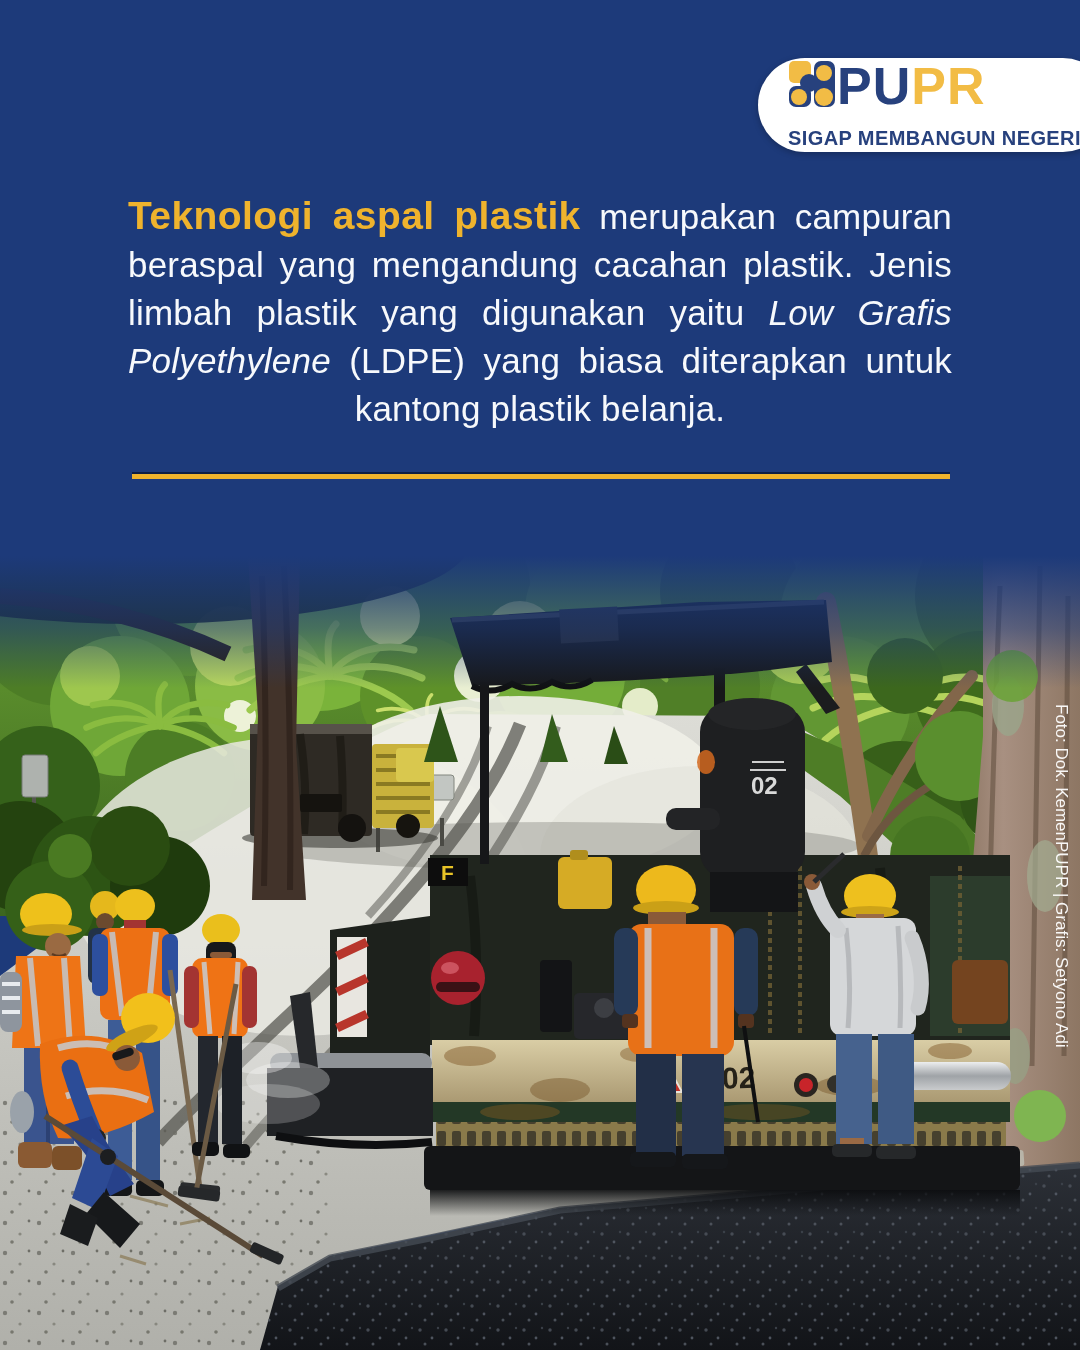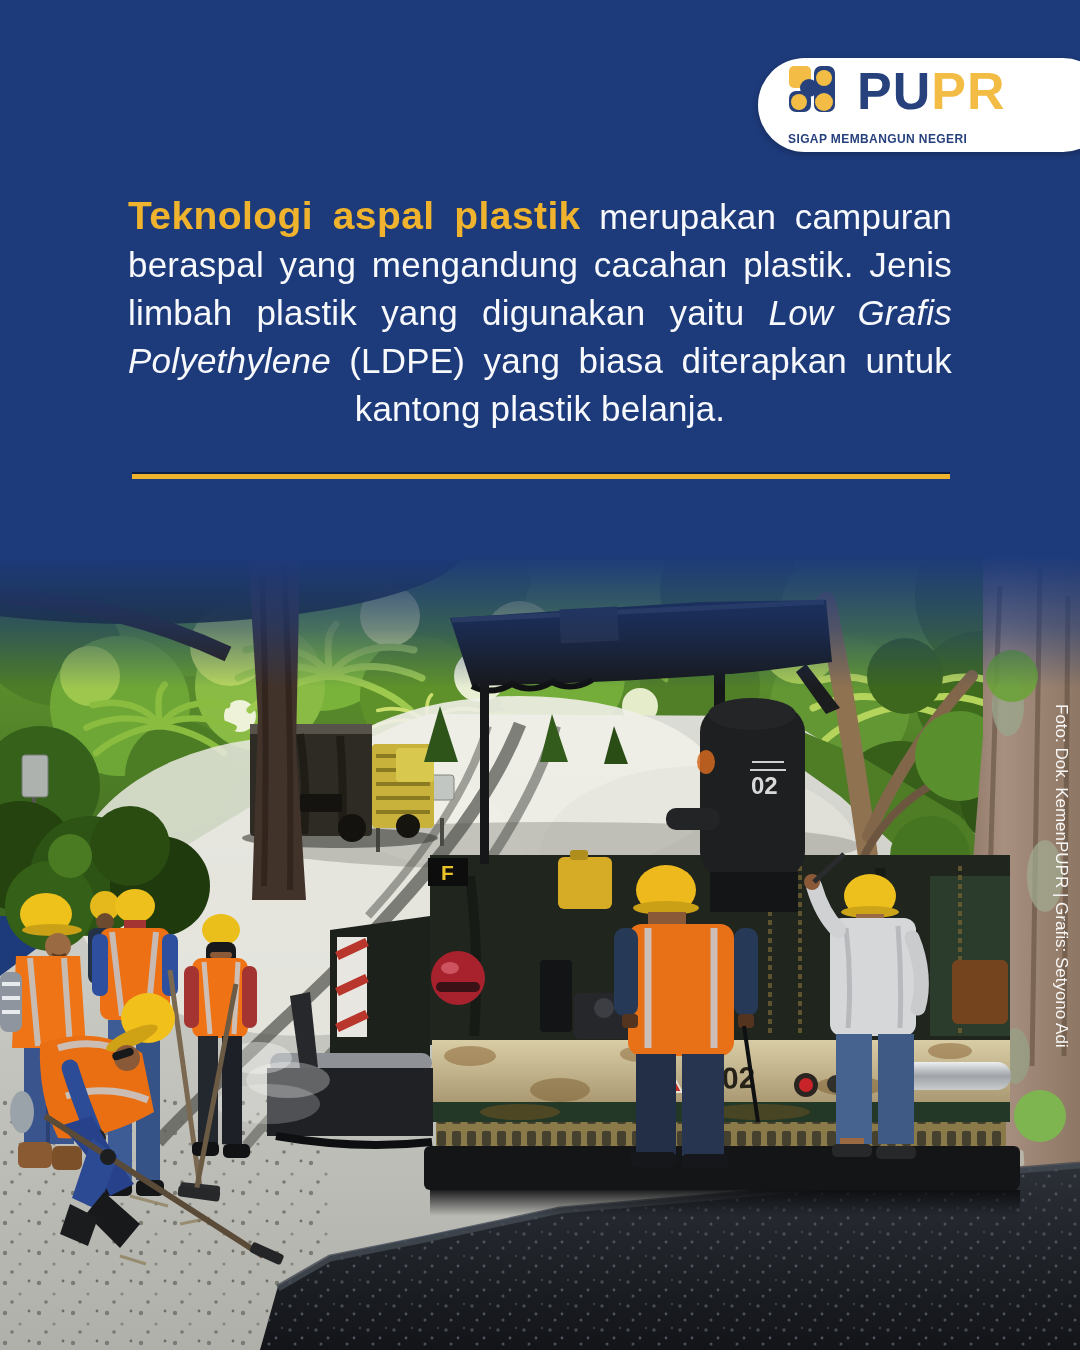--- a/index.html
+++ b/index.html
@@ -12,26 +12,26 @@
     font-family:"Liberation Sans",sans-serif;
   }
   
   .logo-pill{
     position:absolute;top:58px;right:-30px;width:352px;height:94px;
     background:#ffffff;border-radius:47px;
     display:flex;align-items:center;box-sizing:border-box;padding-left:30px;
     box-shadow:0 2px 6px rgba(0,0,0,.25);
   }
   .logo-inner{display:flex;flex-direction:column;}
-  .logo-row{display:flex;align-items:flex-end;gap:21px;}
+  .logo-row{display:flex;align-items:flex-end;gap:1px;}
   .logo-word{font-size:52px;font-weight:bold;letter-spacing:1px;line-height:1;}
   .logo-word .pu{color:#27417d;}
   .logo-word .pr{color:#f2bc45;}
   .logo-tagline{
-    font-size:12px;font-weight:bold;color:#27417d;letter-spacing:.4px;margin-top:15px;
+    font-size:20px;font-weight:bold;color:#27417d;letter-spacing:.4px;margin-top:15px;
     white-space:nowrap;
   }
   
   .headline{
     position:absolute;left:128px;top:192px;width:824px;
     font-size:35px;line-height:48px;color:var(--white);
     text-align:justify;text-align-last:center;letter-spacing:.2px;
   }
   .seg-highlight{color:var(--gold);font-weight:bold;font-size:39px;letter-spacing:.4px;}
   .seg-italic{font-style:italic;}

